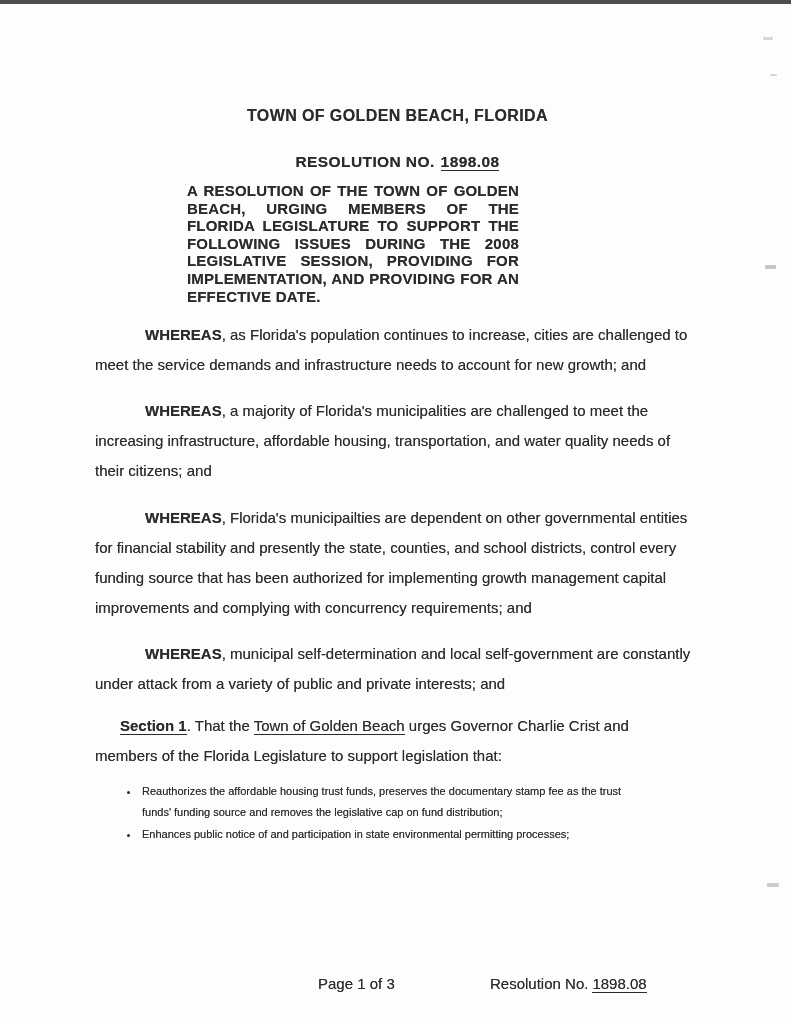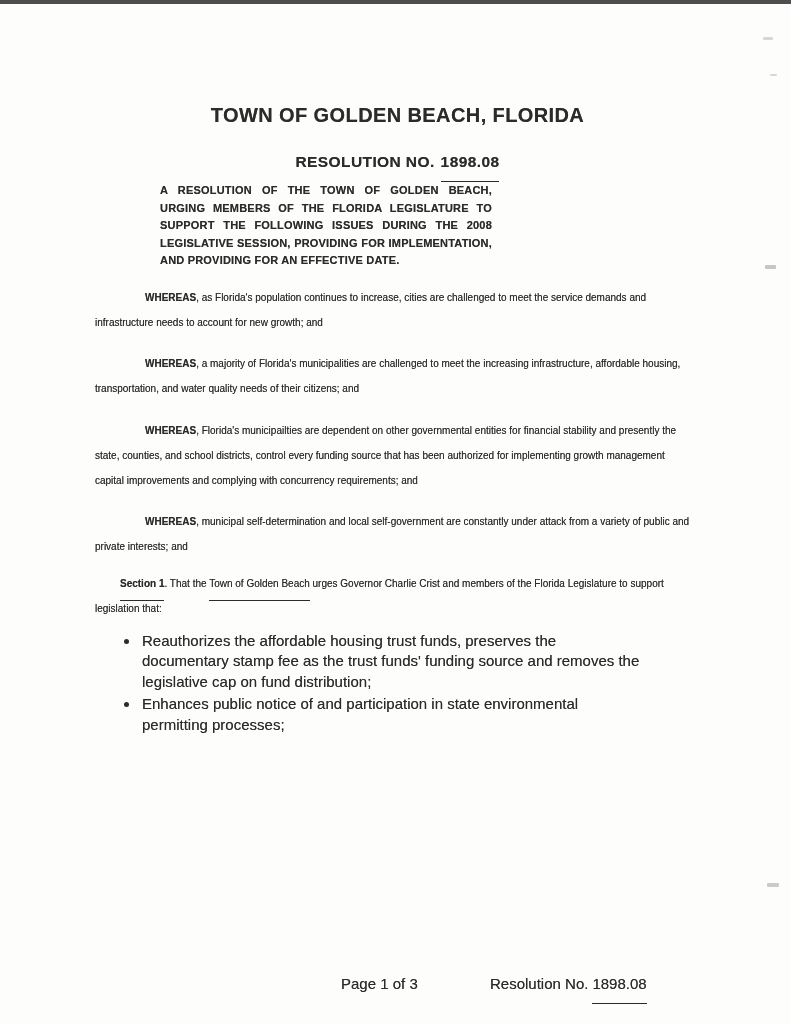--- a/index.html
+++ b/index.html
@@ -21,56 +21,56 @@
   .a1 { left: 763px; top: 37px;  width: 10px; height: 3px; opacity: 0.35; }
   .a2 { left: 770px; top: 74px;  width: 7px;  height: 2px; opacity: 0.35; }
   .a3 { left: 765px; top: 265px; width: 11px; height: 4px; opacity: 0.5; }
   .a4 { left: 767px; top: 883px; width: 12px; height: 4px; opacity: 0.45; }
   .content {
     position: absolute; left: 95px; top: 0; width: 605px;
     padding-top: 106px;
   }
   .doc-title {
     margin: 0; text-align: center;
-    font-size: 20px; font-weight: 700; letter-spacing: 0.4px;
+    font-size: 16px; font-weight: 700; letter-spacing: 0.4px;
     line-height: 19px;
   }
   .res-no-heading {
     margin: 27px 0 0 0; text-align: center;
     font-size: 15.5px; font-weight: 700; letter-spacing: 0.4px;
     line-height: 19px;
   }
   .res-no-heading .num { margin-left: 6px; }
-  .u { border-bottom: 1.6px solid #2b2b2b; padding-bottom: 11px; }
+  .u { border-bottom: 1.6px solid #2b2b2b; padding-bottom: 0; }
   .res-block {
-    margin: 11px 0 0 65px; width: 332px;
-    font-size: 11px; font-weight: 700; letter-spacing: 0.2px;
+    margin: 11px 0 0 92px; width: 332px;
+    font-size: 15px; font-weight: 700; letter-spacing: 0.2px;
     line-height: 17.6px;
     text-align: justify; text-align-last: left;
   }
   .body-p {
     margin: 16px 0 9px 0; width: 600px;
-    font-size: 10px; line-height: 25px;
+    font-size: 15px; line-height: 30px;
     text-indent: 50px;
   }
   .first-ws { margin-top: 15px; }
   .ws4 { margin-top: 17px; }
   .body-p b, .bold { font-weight: 700; }
   .resolved-p { font-weight: 700; margin-top: 9px; }
   .section-p { text-indent: 25px; margin-top: 12px; }
   .bullet-list {
     margin: 10px 0 0 0; padding-left: 45px; width: 505px;
-    font-size: 15px; line-height: 20.5px;
+    font-size: 11px; line-height: 20.5px;
   }
   .bullet-list li { margin: 0 0 2px 0; padding-left: 2px; }
   .footer {
     position: absolute; top: 975px; left: 0; width: 791px;
     font-size: 15px;
   }
-  .footer .page-ind { position: absolute; left: 341px; top: 0; }
+  .footer .page-ind { position: absolute; left: 318px; top: 0; }
   .footer .res-ref  { position: absolute; left: 490px; top: 0; }
   .footer .res-ref .num { margin-left: 4px; }
 </style>
 </head>
 <body>
 
 <div class="page">
 
   <div class="scan-edge-top"></div>
   <div class="artifact a1"></div>

